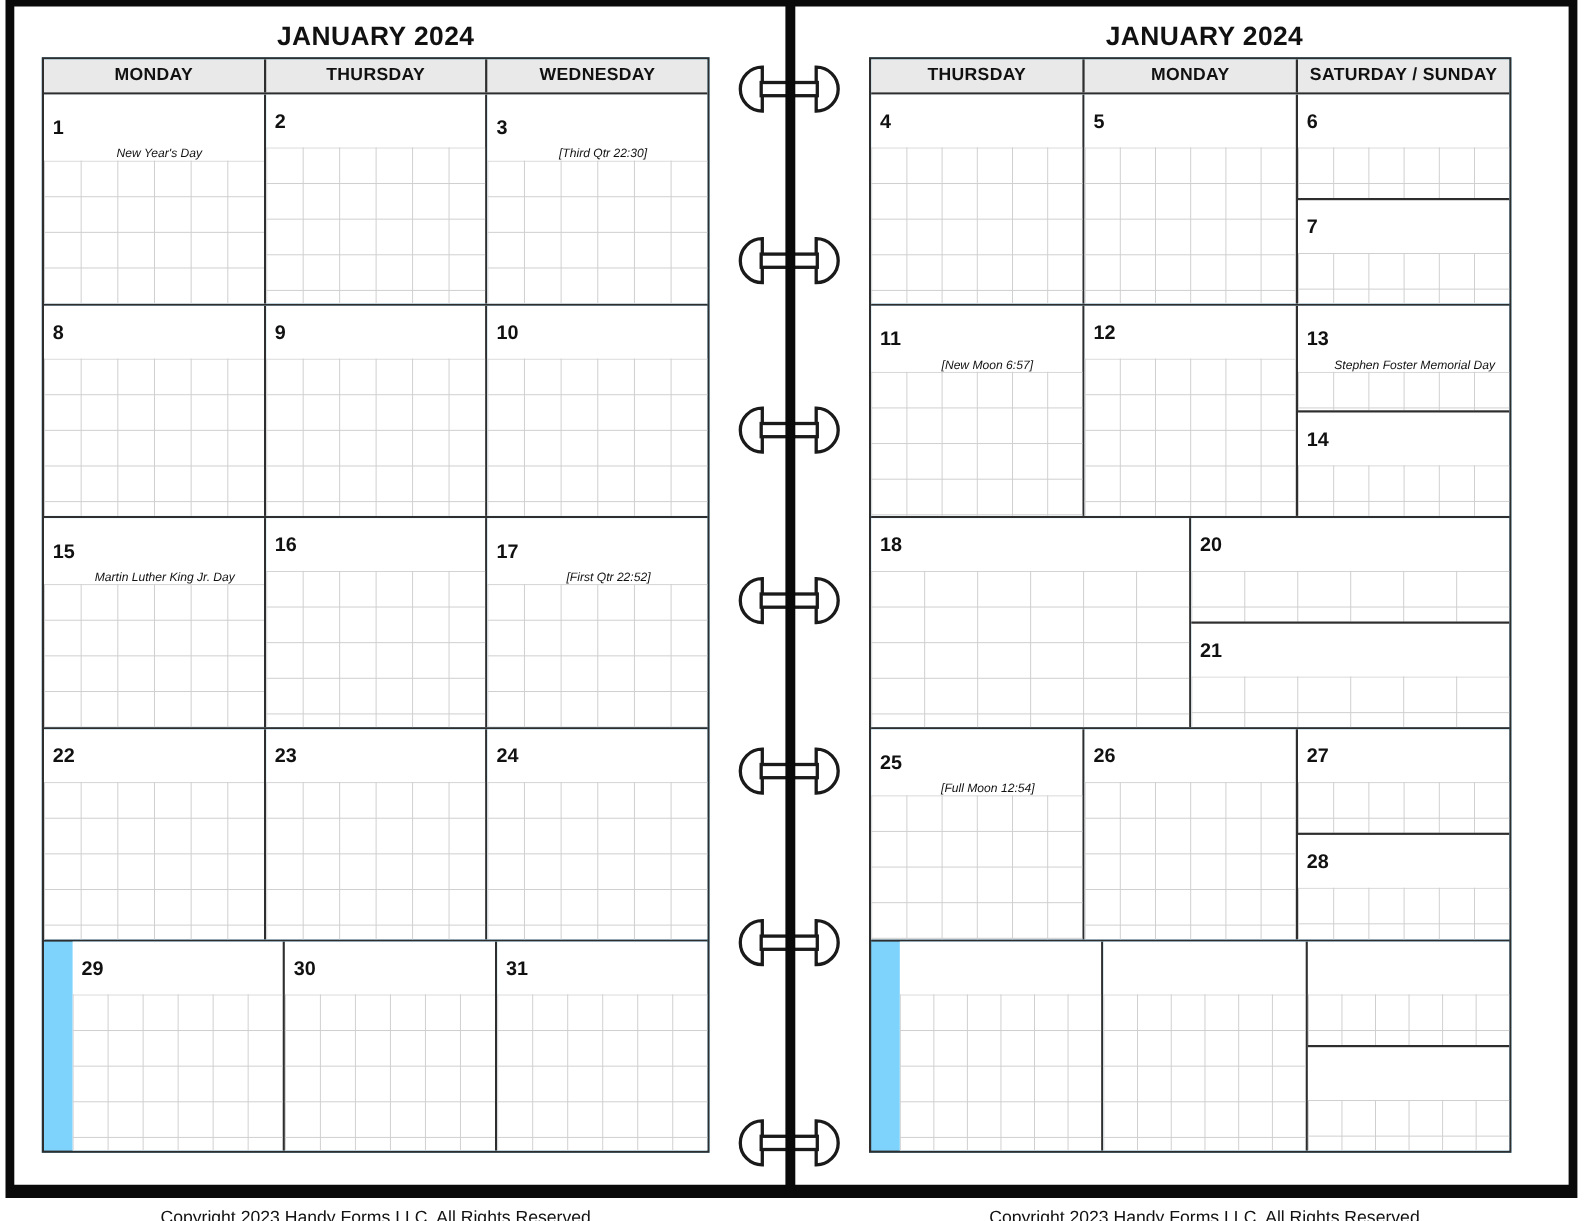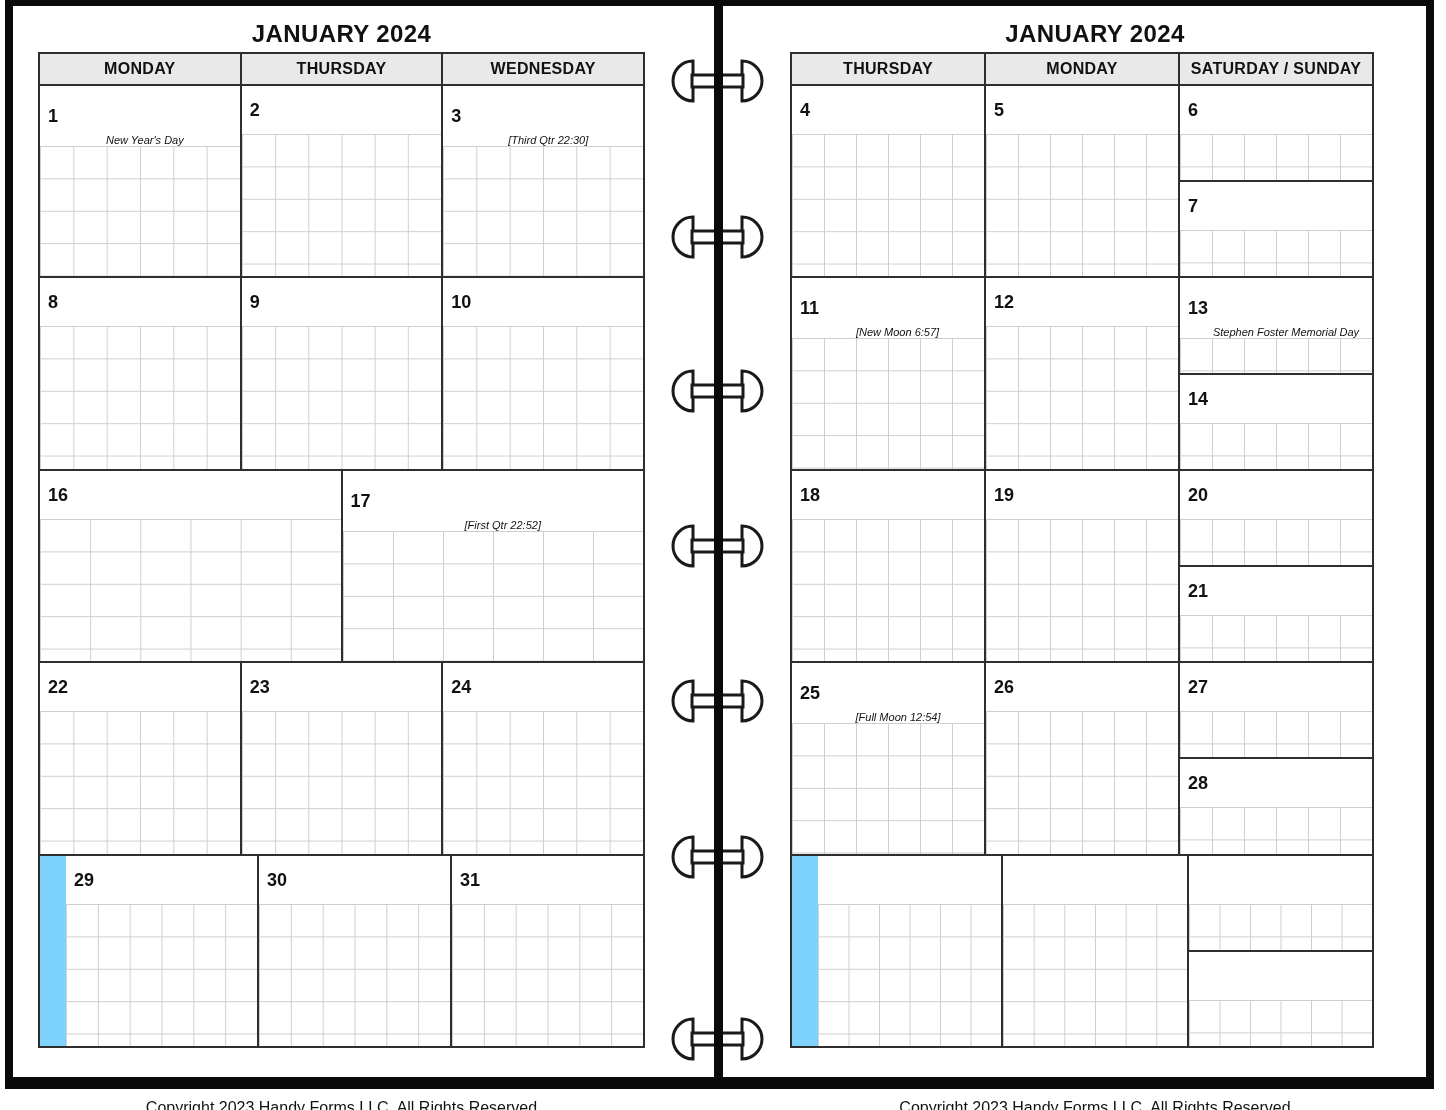--- a/index.html
+++ b/index.html
@@ -146,20 +146,27 @@
             <div class="band">
               <span class="daynum">10</span>
               <span class="note"></span>
             </div>
             <div class="grid"></div>
           </div>
         </div>
         <div class="week-row">
           <div class="day-cell">
             <div class="band">
+              <span class="daynum">15</span>
+              <span class="note">Martin Luther King Jr. Day</span>
+            </div>
+            <div class="grid"></div>
+          </div>
+          <div class="day-cell">
+            <div class="band">
               <span class="daynum">16</span>
               <span class="note"></span>
             </div>
             <div class="grid"></div>
           </div>
           <div class="day-cell">
             <div class="band">
               <span class="daynum">17</span>
               <span class="note">[First Qtr 22:52]</span>
             </div>
@@ -292,27 +299,20 @@
         </div>
         <div class="week-row">
           <div class="day-cell">
             <div class="band">
               <span class="daynum">18</span>
               <span class="note"></span>
             </div>
             <div class="grid"></div>
           </div>
           <div class="day-cell">
-            <div class="band">
-              <span class="daynum">19</span>
-              <span class="note"></span>
-            </div>
-            <div class="grid"></div>
-          </div>
-          <div class="day-cell">
             <div class="half top">
               <div class="band">
                 <span class="daynum">20</span>
                 <span class="note"></span>
               </div>
               <div class="grid"></div>
             </div>
             <div class="half bottom">
               <div class="band">
                 <span class="daynum">21</span>

